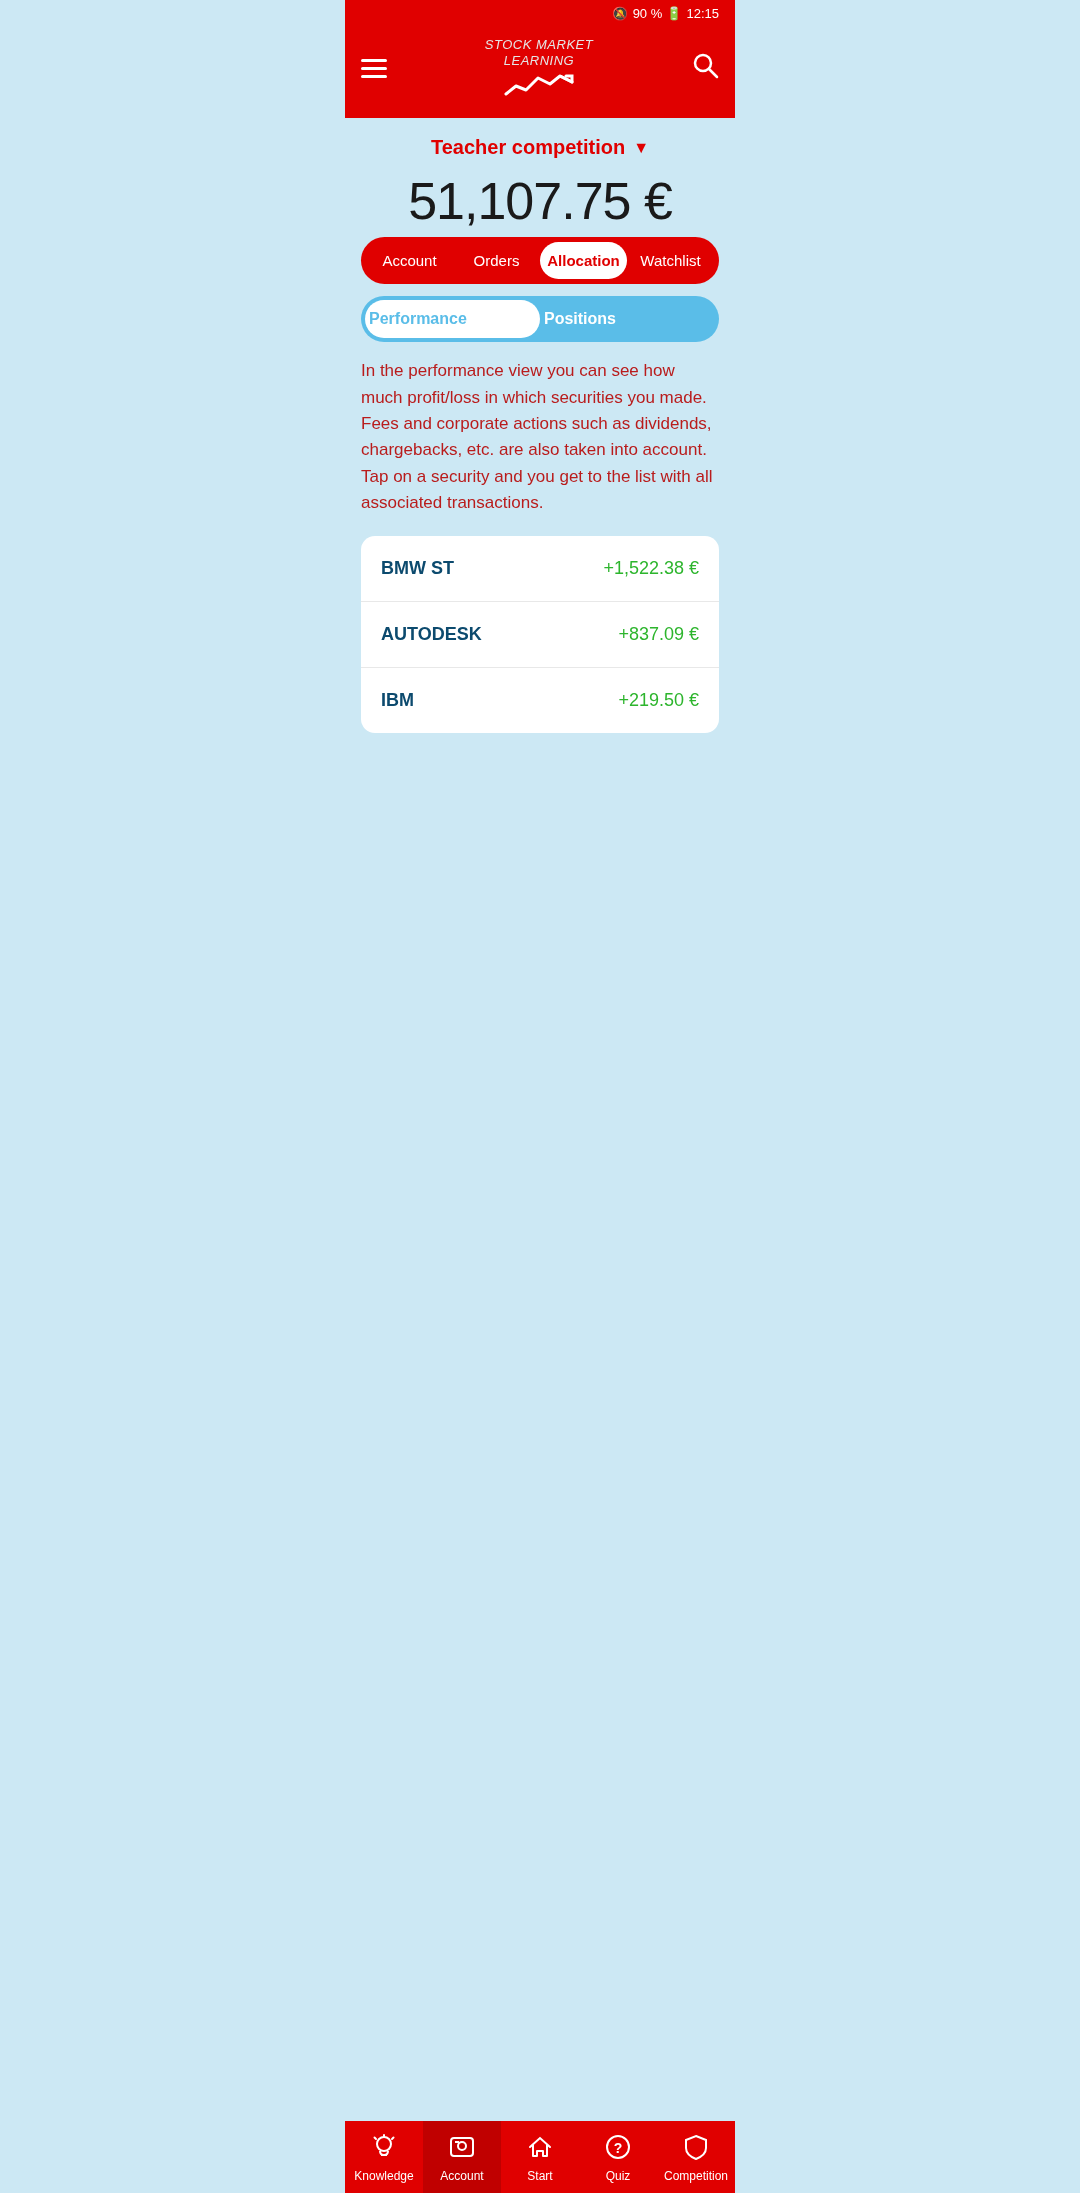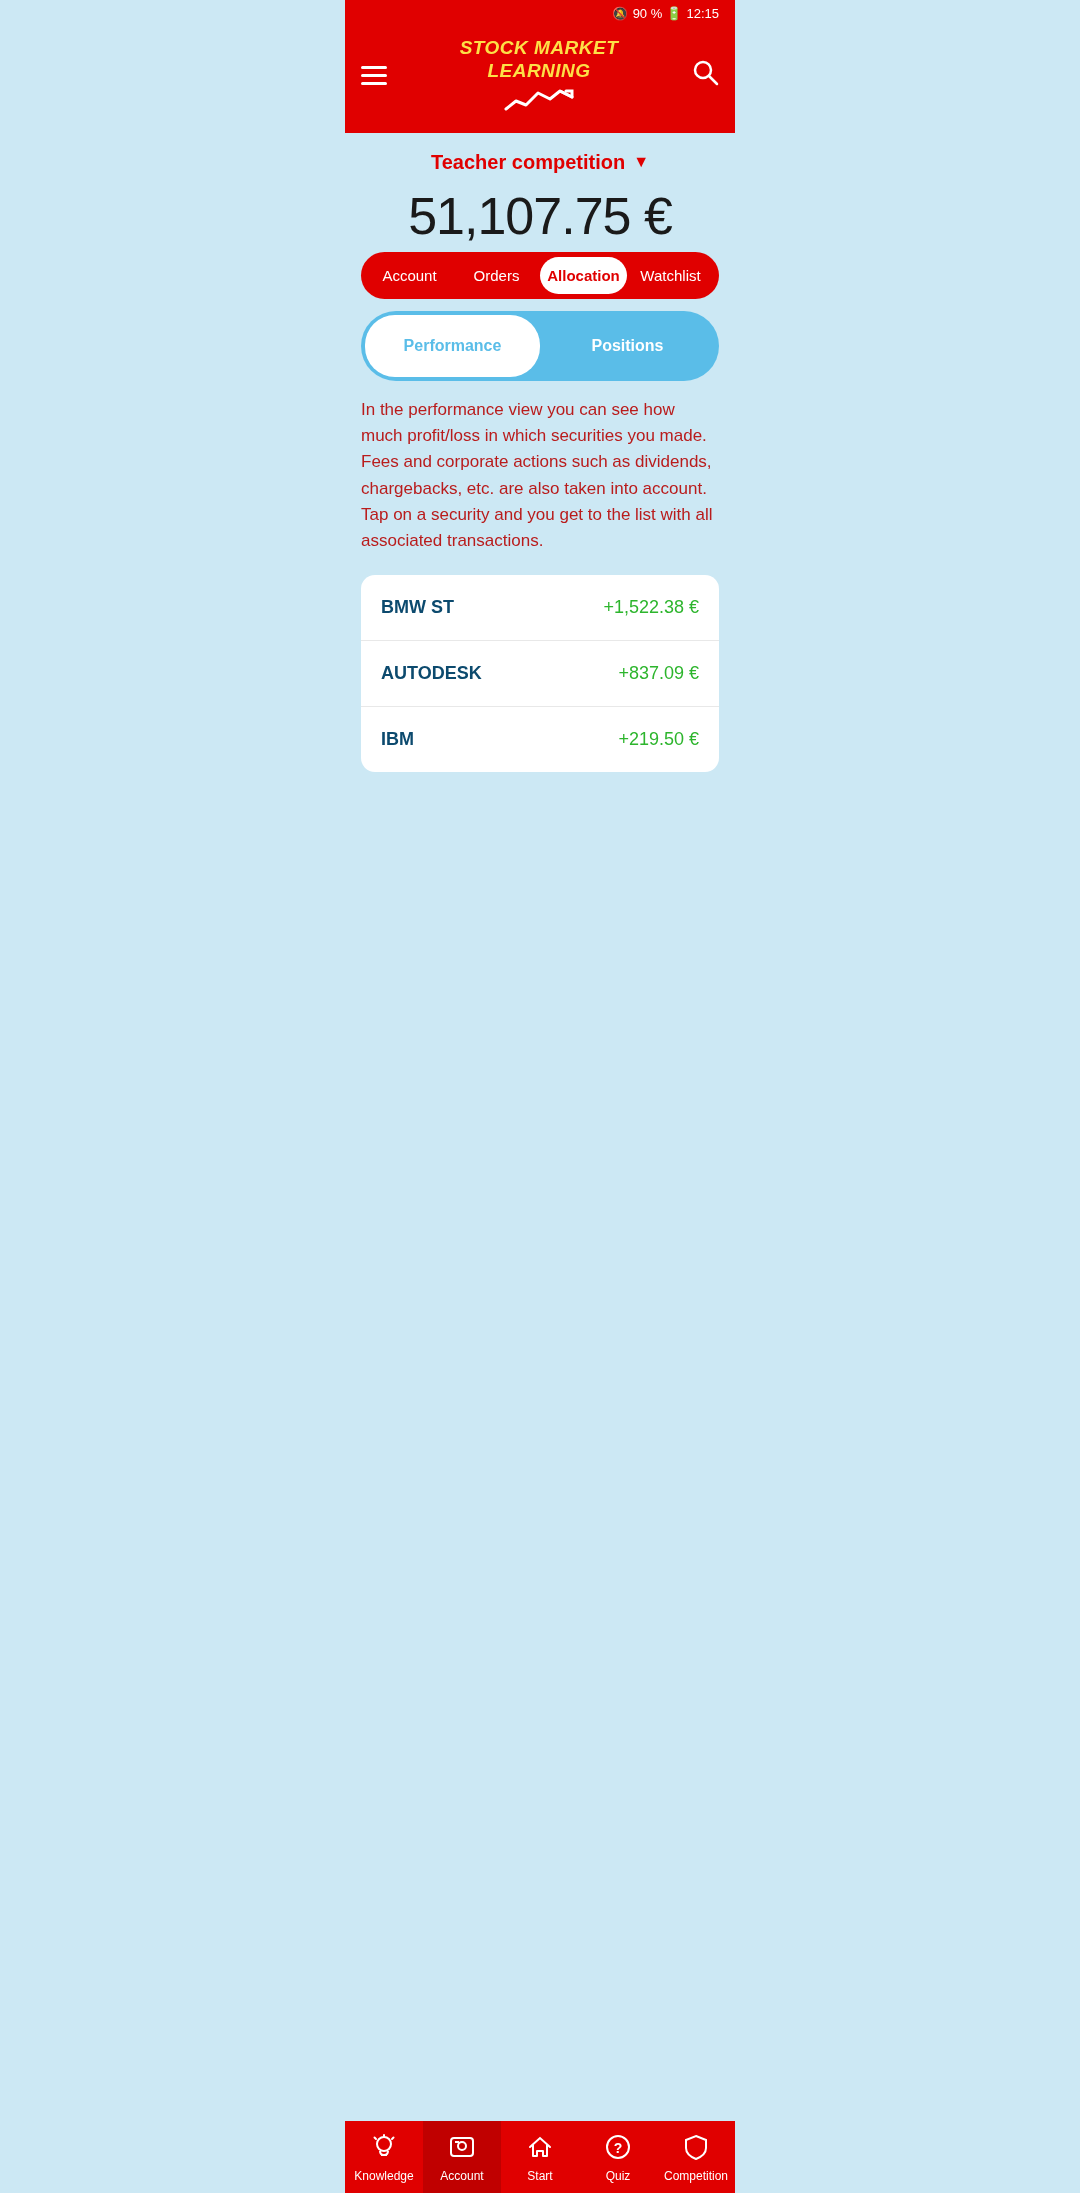--- a/index.html
+++ b/index.html
@@ -61,23 +61,23 @@
       height: 3px;
       background: white;
       border-radius: 2px;
     }
 
     .header-title-block {
       text-align: center;
     }
 
     .header-title {
-      color: #fde047;
-      font-size: 19px;
-      font-weight: 700;
+      color: #e5e5e5;
+      font-size: 13px;
+      font-weight: 400;
       font-style: italic;
       line-height: 1.2;
       letter-spacing: 0.5px;
     }
 
     .header-logo-line {
       display: flex;
       justify-content: center;
       margin-top: 4px;
     }
@@ -165,25 +165,25 @@
       background: #5abde8;
       border-radius: 40px;
       display: flex;
       align-items: center;
       padding: 4px;
       margin-bottom: 16px;
     }
 
     .sub-tab-item {
       flex: 1;
-      text-align: center;
+      text-align: left;
       color: white;
       font-size: 16px;
       font-weight: 600;
-      padding: 22px 4px;
+      padding: 10px 4px;
       border-radius: 30px;
       cursor: pointer;
     }
 
     .sub-tab-item.active {
       background: white;
       color: #5abde8;
       font-weight: 600;
     }
 

